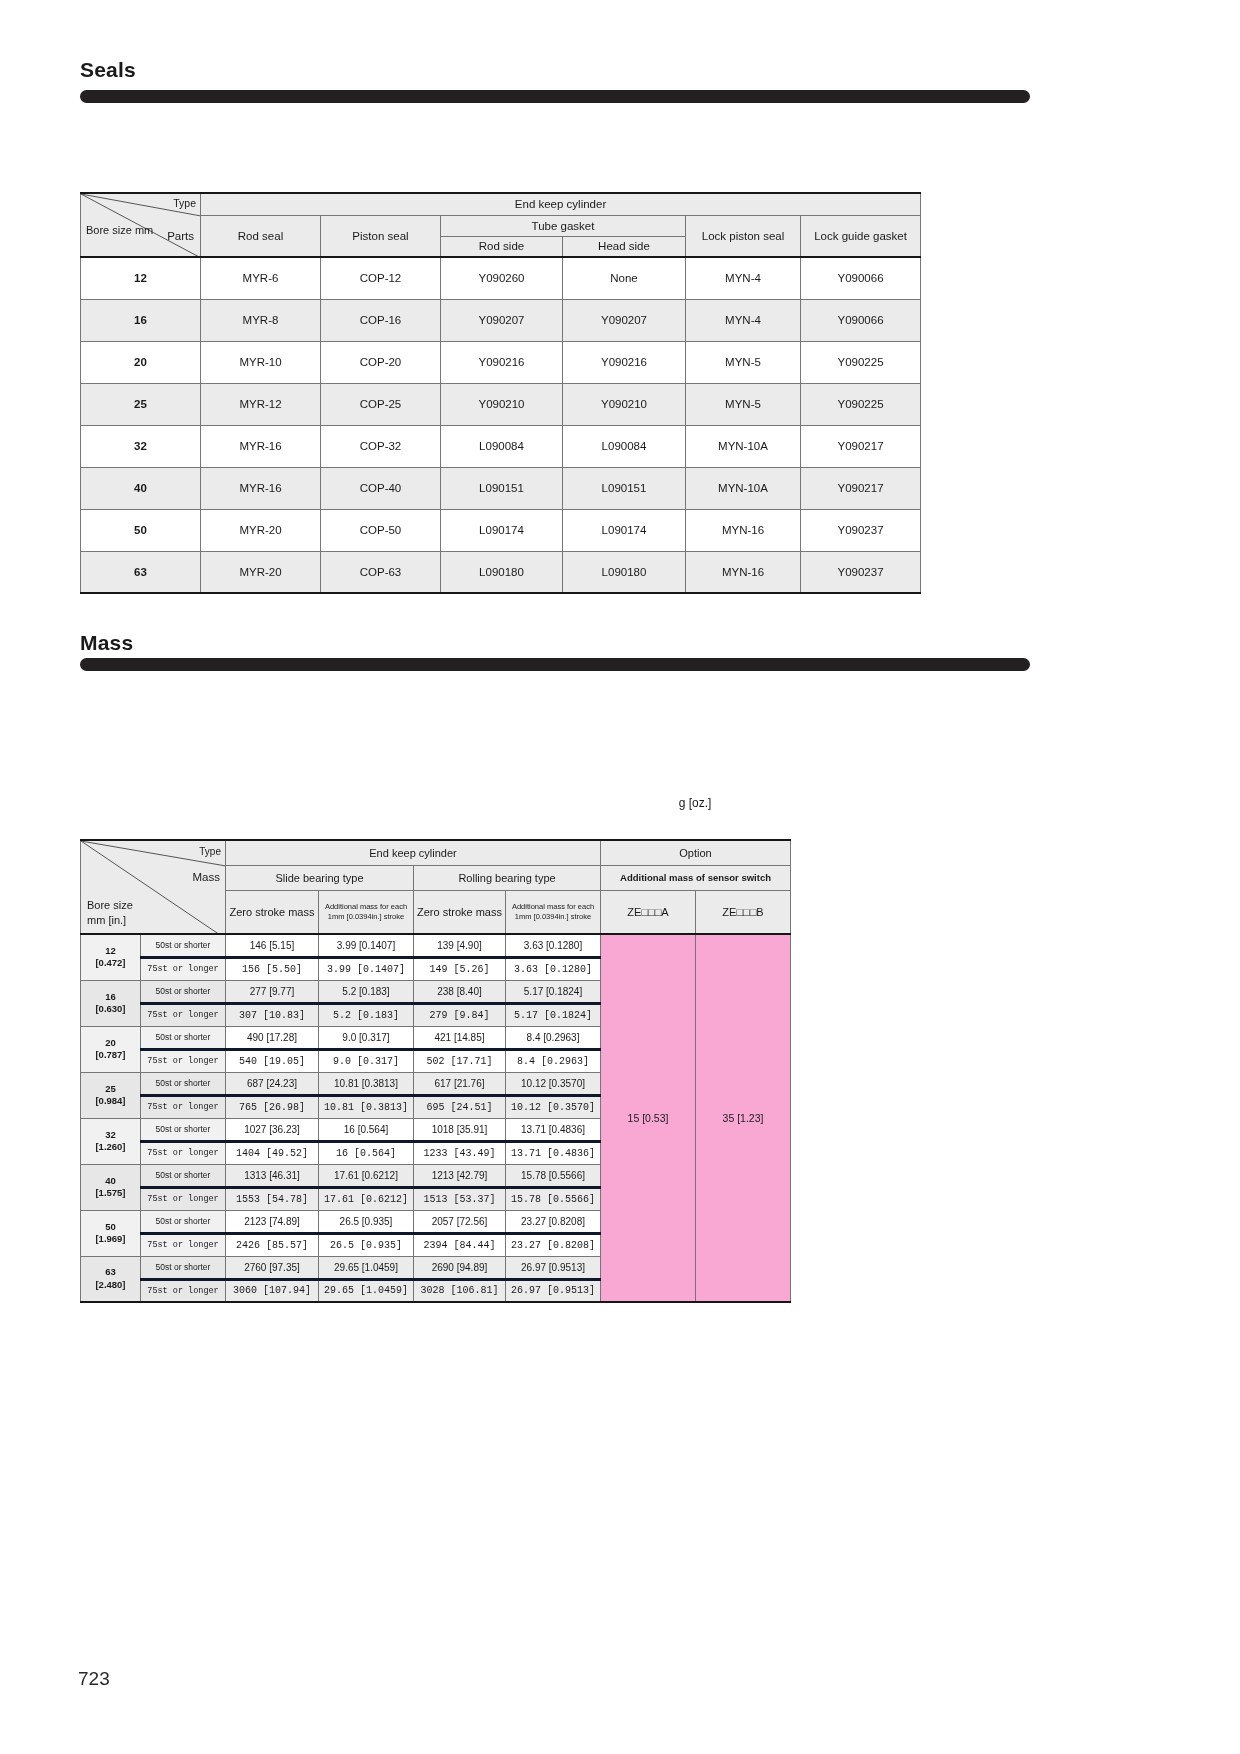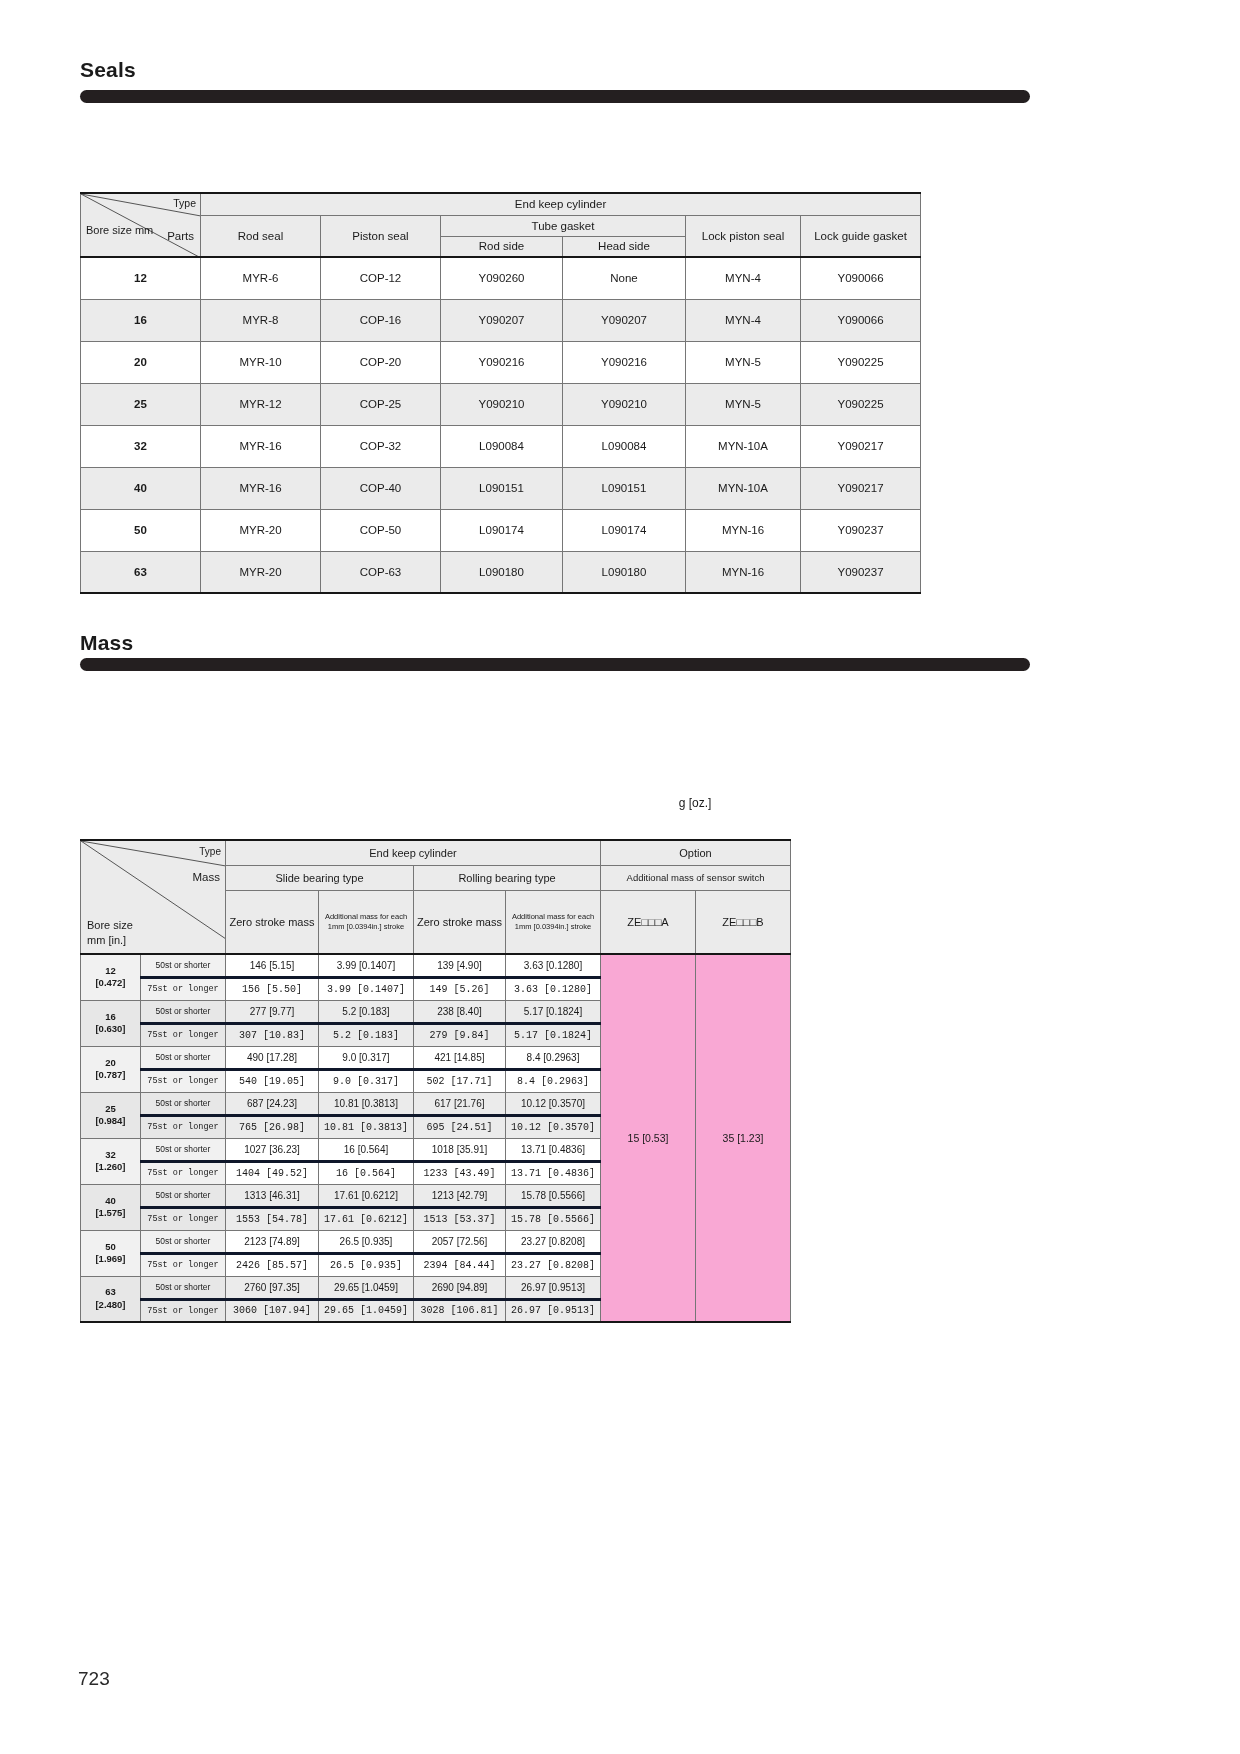--- a/index.html
+++ b/index.html
@@ -50,24 +50,24 @@
   .corner-lbl { position:absolute; white-space:nowrap; }
   
   .mass-table {
     position:absolute; left:80px; top:795px; width:710px;
     border:1px solid #555;
     border-top:2px solid #161616; border-bottom:2px solid #161616;
     font-size:10px;
   }
   .mass-table thead tr.h1 { height:25px; font-size:11px; }
   .mass-table thead tr.h2 { height:25px; font-size:11px; }
-  .mass-table thead tr.h3 { height:64px; font-size:11px; }
+  .mass-table thead tr.h3 { height:44px; font-size:11px; }
   .mass-table thead tr.h3 th, .mass-table th.corner { border-bottom:2px solid #161616; }
   .mass-table thead th.small { font-size:7.5px; line-height:1.3; padding:1px 2px; }
-  .mass-table thead th.sensw { font-size:9.5px; }
+  .mass-table thead th.sensw { font-size:9.5px;font-weight:bold; }
   .mass-table tbody tr { height:23px; }
   .mass-table tbody tr.gfirst td { border-top:1.5px solid #4a4a4a; }
   .mass-table tbody tr.gsub  td { border-top:3px solid #0f172a;font-family:Liberation Mono, monospace; }
   .mass-table td.bore { font-weight:bold; font-size:9.5px; line-height:1.3; background:#ededed; }
   .mass-table td.stroke { font-size:8.5px; background:#ededed; }
   .mass-table tr.w td.bore, .mass-table tr.w td.stroke { background:#f1f1f1; }
   .mass-table tr.g td.bore, .mass-table tr.g td.stroke { background:#e7e7e7; }
   .mass-table tr.w td.data { background:#ffffff; }
   .mass-table tr.g td.data { background:#ebebeb; }
   .mass-table td.opt { background:#f9a8d4; font-size:10.5px; }

